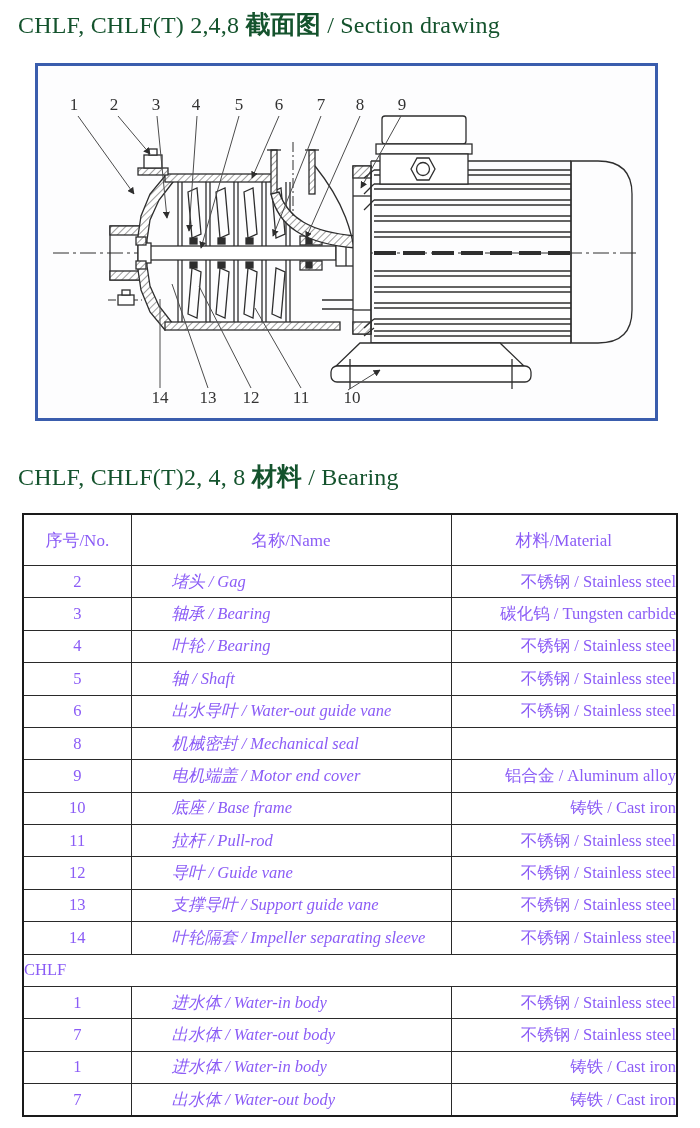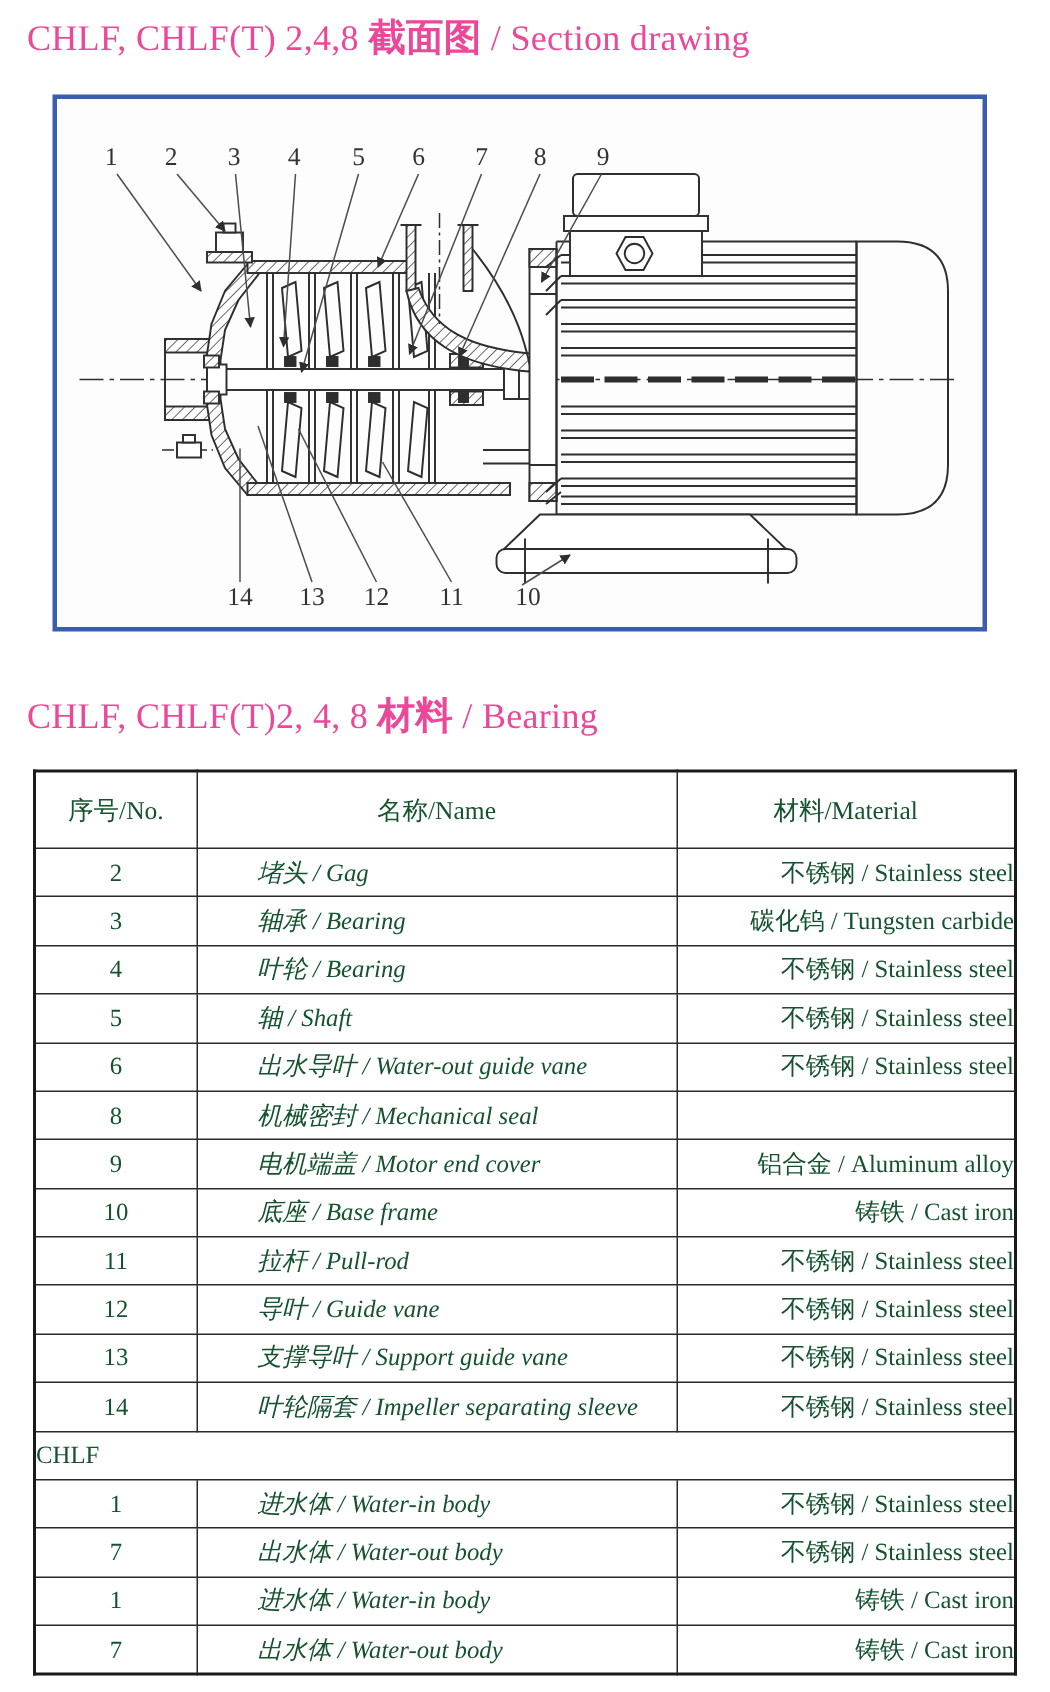--- a/index.html
+++ b/index.html
@@ -10,21 +10,21 @@
     font-family:"Liberation Serif","DejaVu Serif",serif;
     color:#111;
     overflow:hidden;
   }
   .title{
     position:absolute;
     left:18px;
     font-size:24px;
     letter-spacing:.2px;
     white-space:nowrap;
-    color:#ec4899;
+    color:#14532d;
   }
   #title-section{top:8px;}
   #title-material{top:460px;}
   .title .cjk{font-weight:bold;font-size:25px;}
   
   #drawing-frame{
     position:absolute;
     left:35px;top:63px;
     width:617px;height:352px;
     border:3px solid #3a5dad;
@@ -37,21 +37,21 @@
     fill:#333;
   }
   
   #material-table{
     position:absolute;
     left:22px;top:513px;
     width:654px;height:604px;
     border-collapse:collapse;
     table-layout:fixed;
     font-size:16.5px;
-    color:#14532d;
+    color:#8b5cf6;
   }
   #material-table th,#material-table td{
     border:1px solid #2a2a2a;
     padding:0;
     vertical-align:middle;
     font-weight:normal;
   }
   #material-table{border:2px solid #1a1a1a;}
   #material-table thead th{height:50px;text-align:center;font-size:17px;}
   #material-table .tr-data{height:30.8px;}

